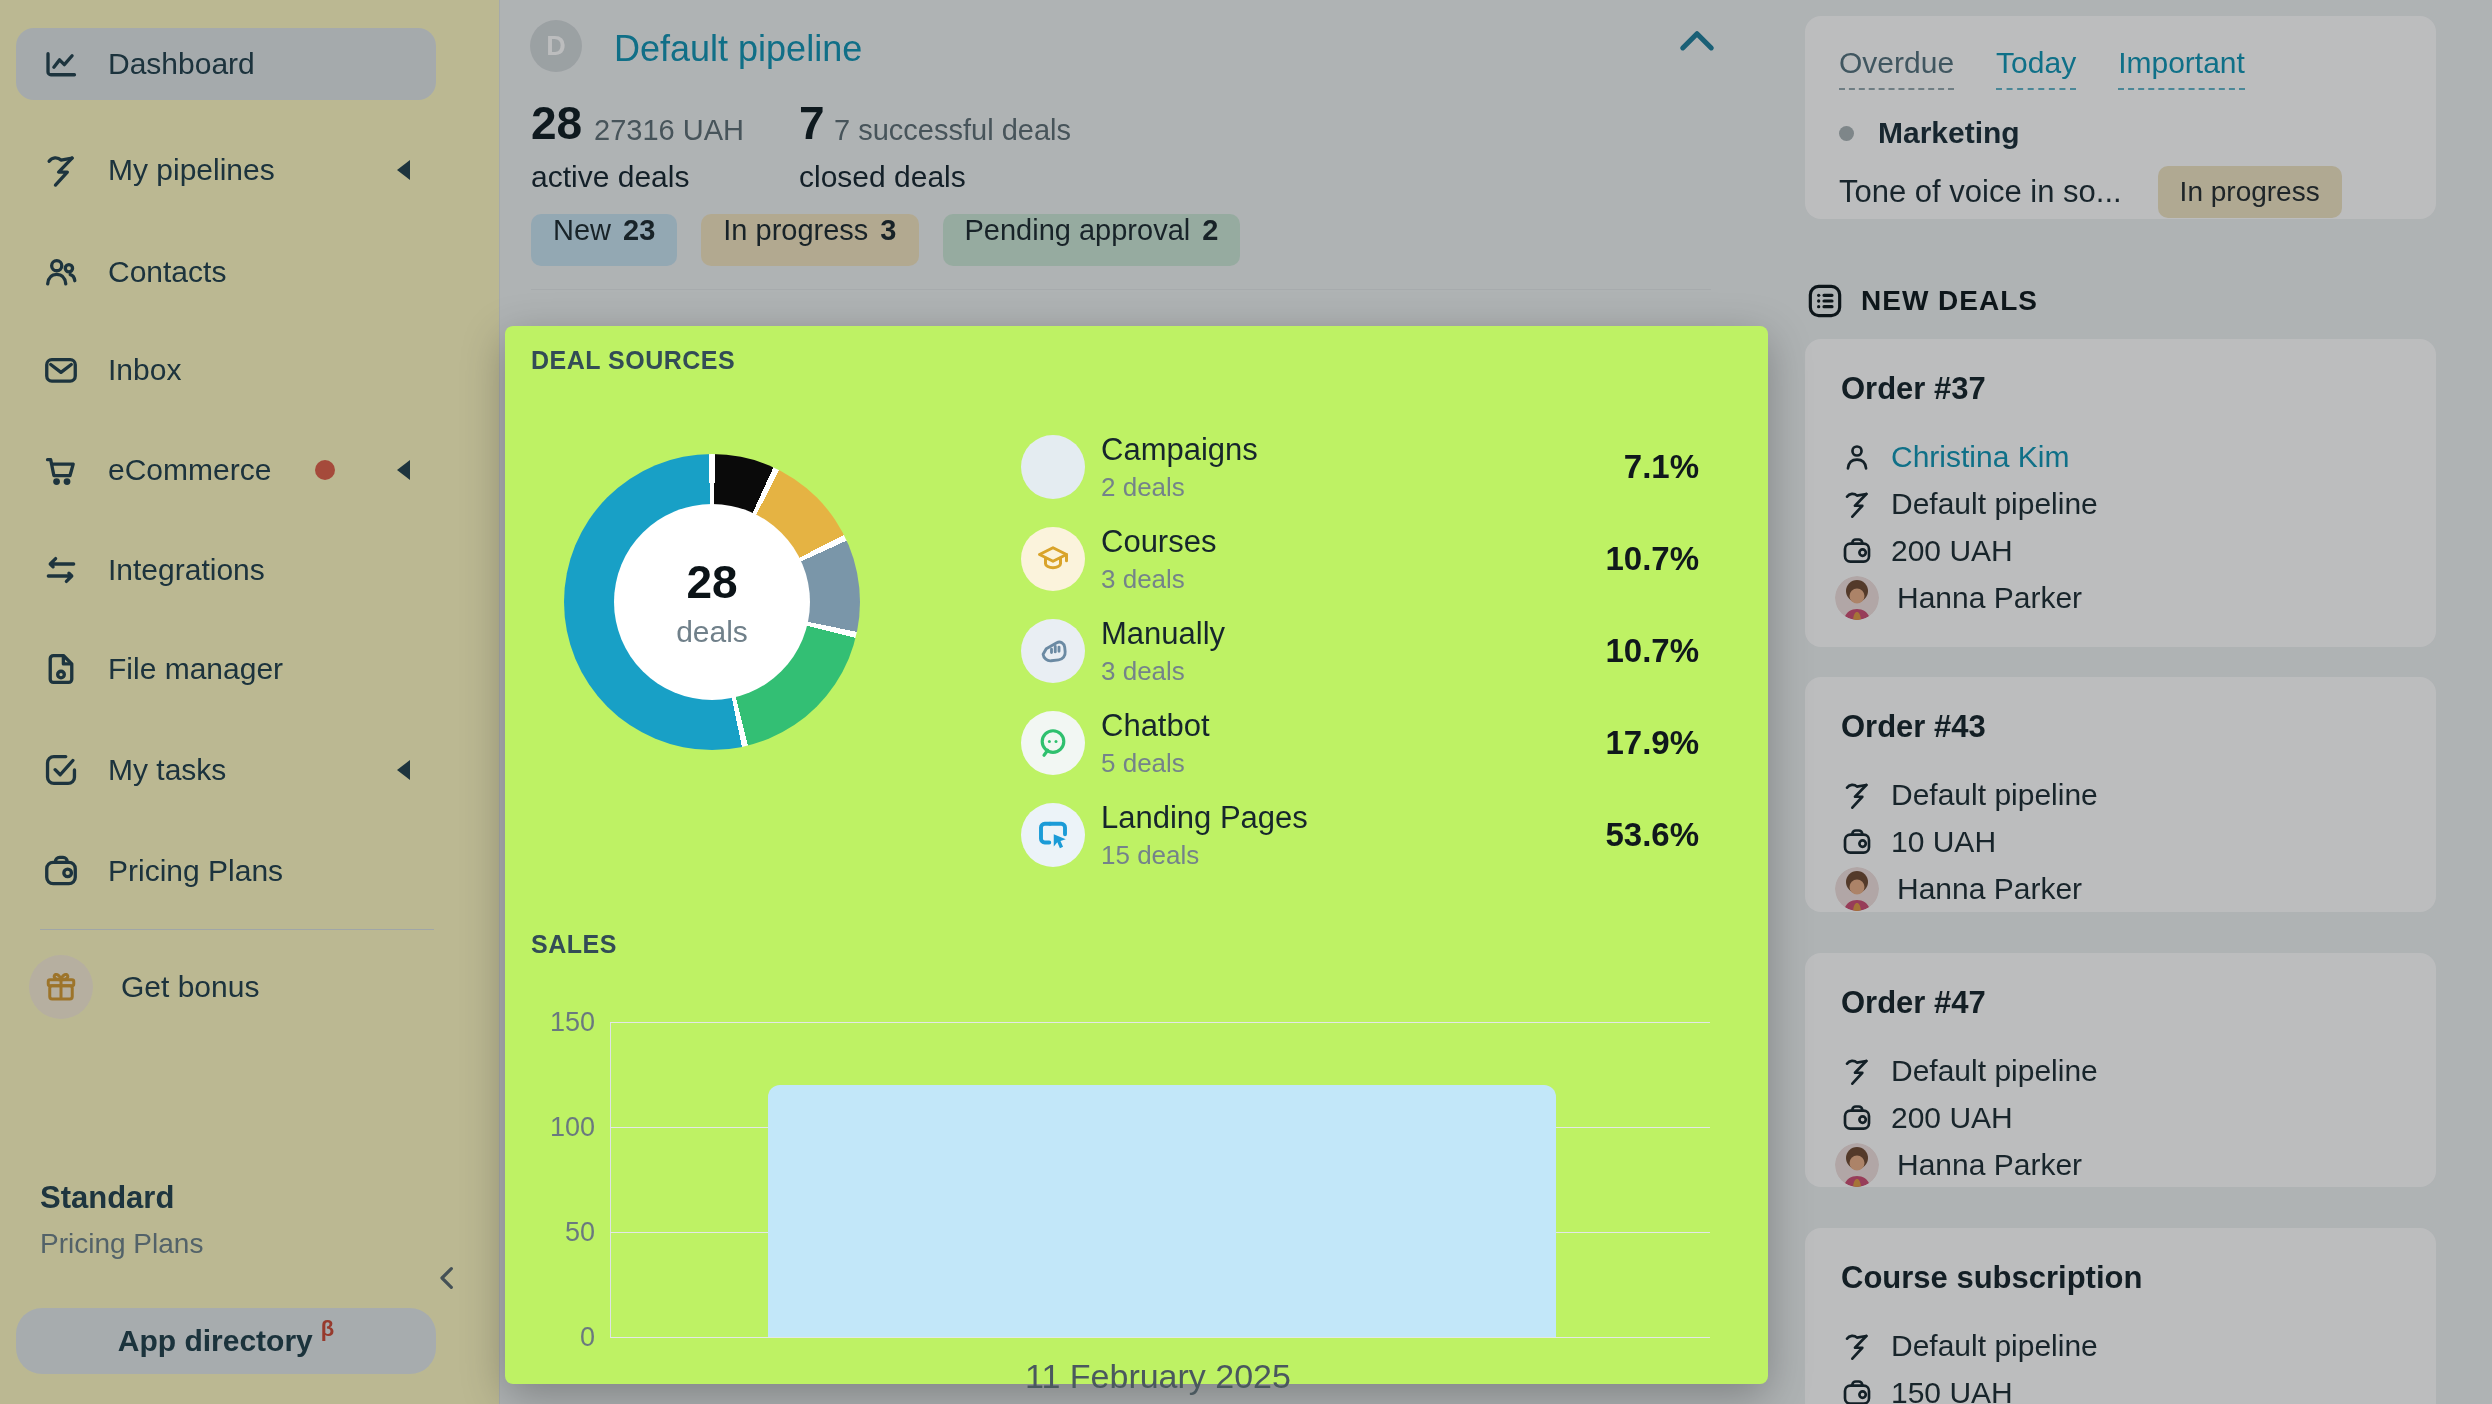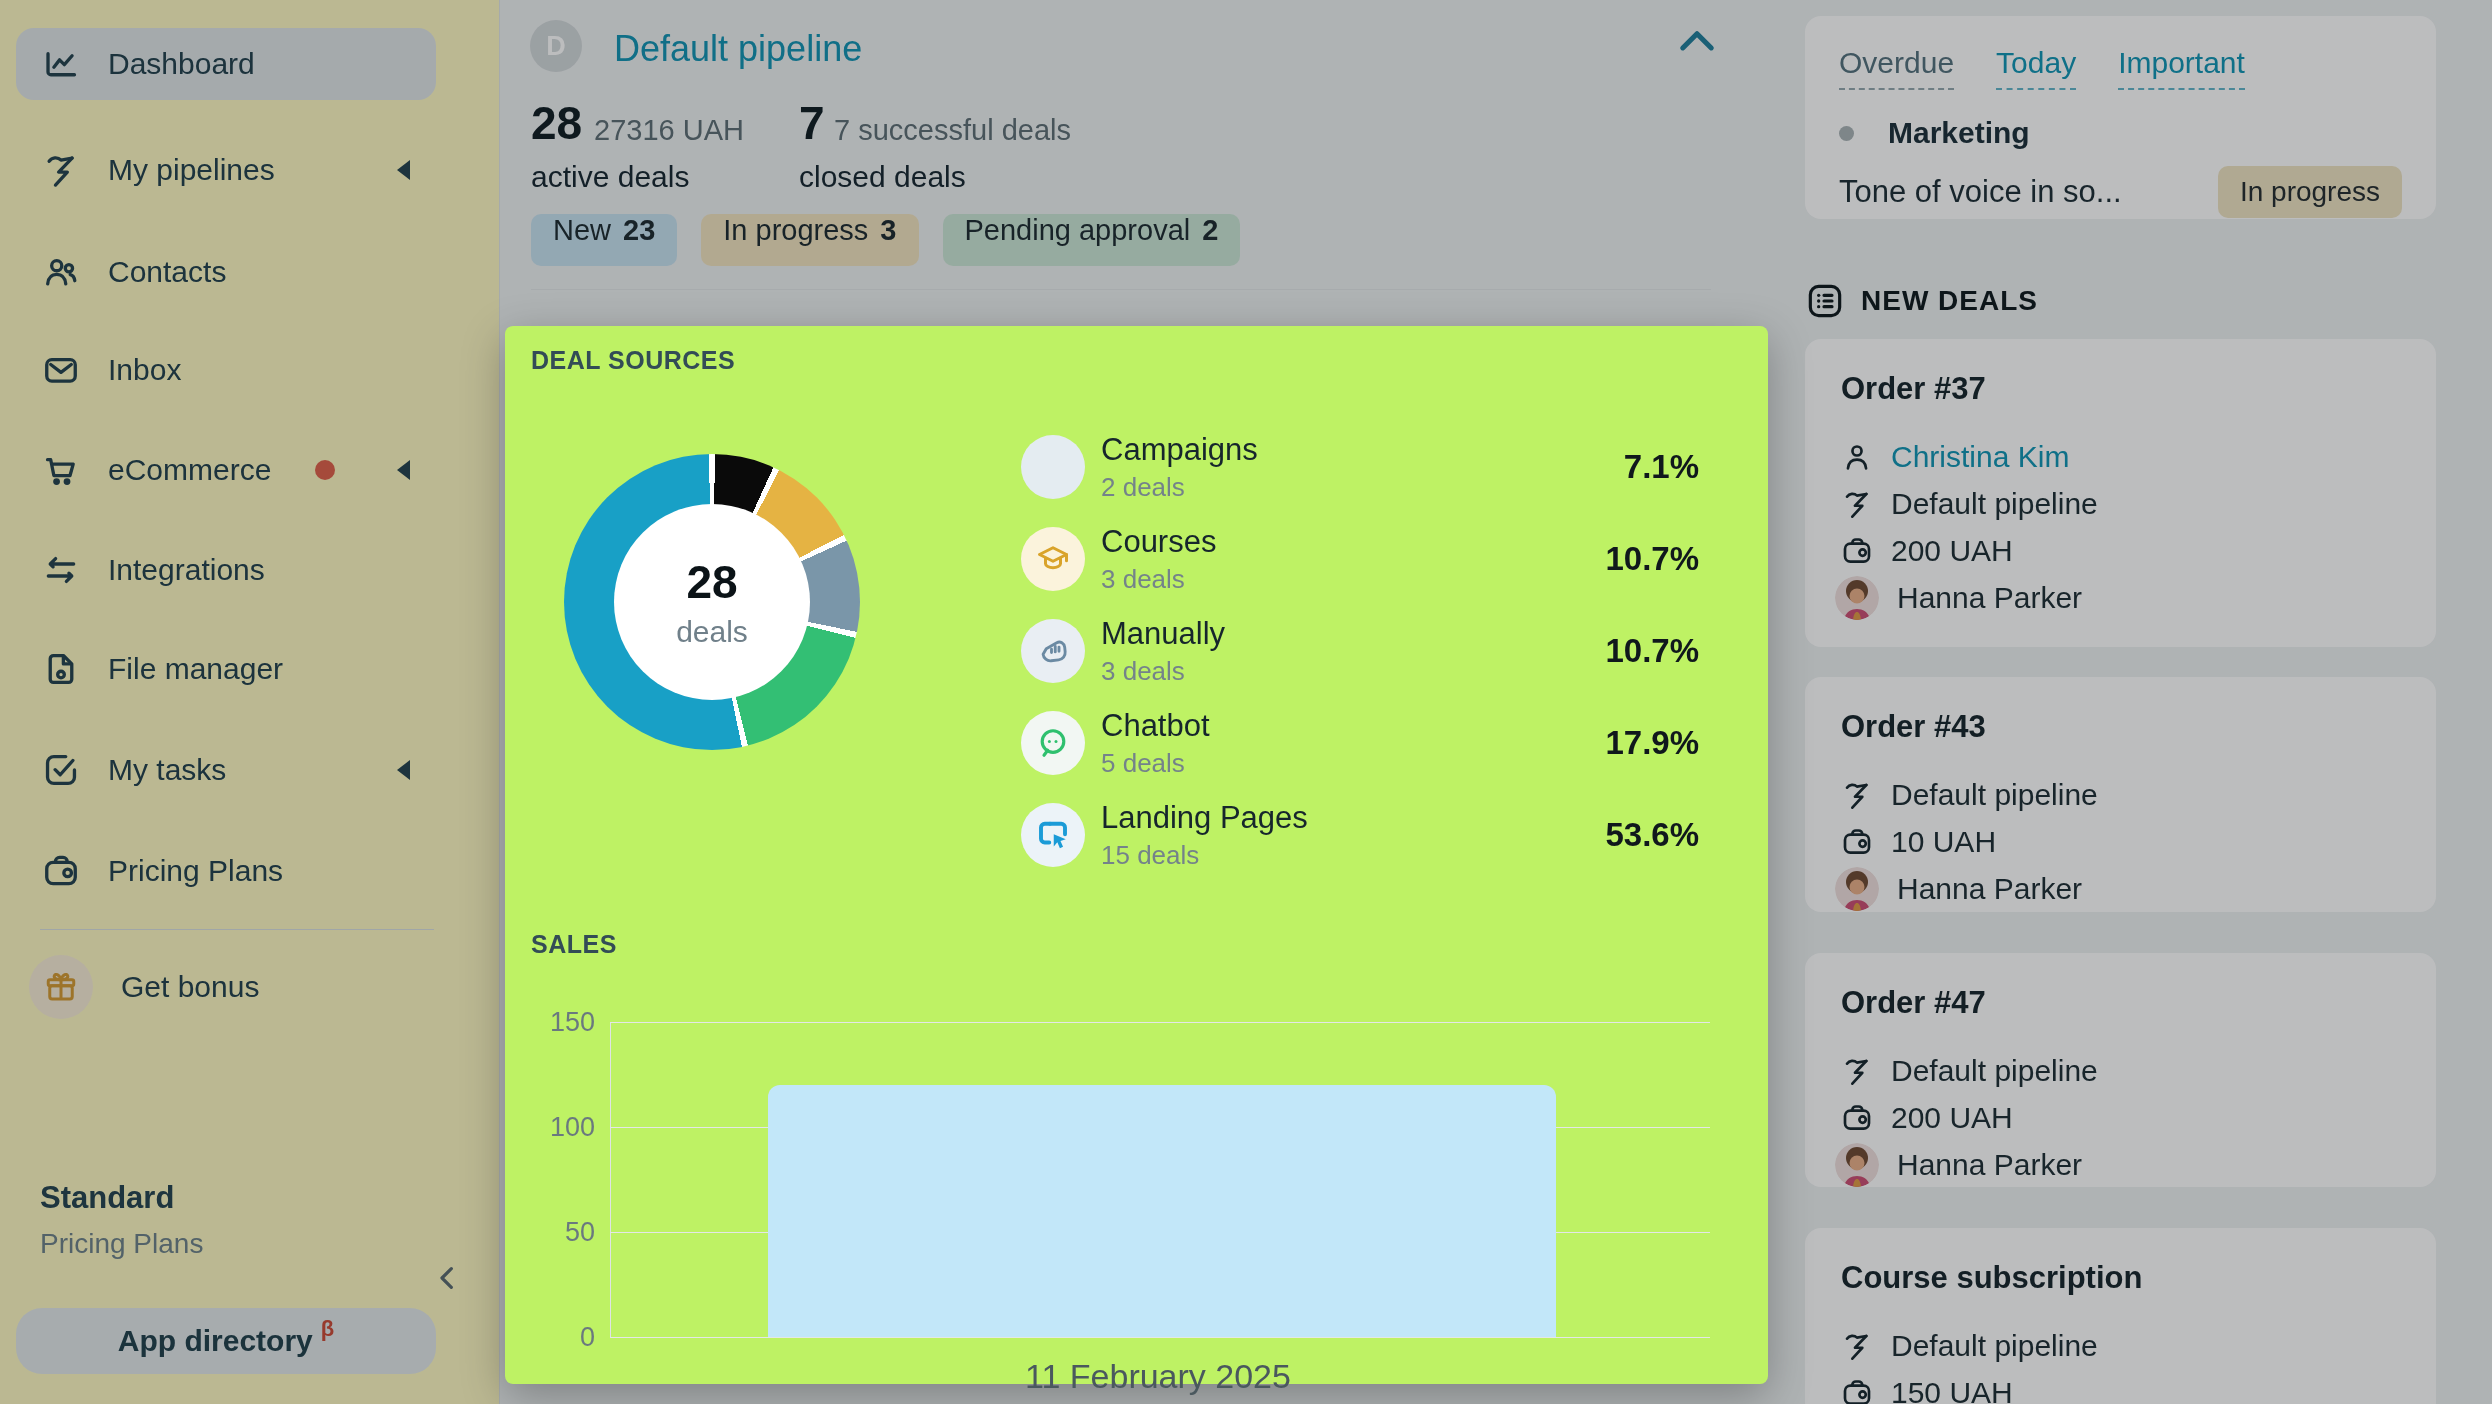--- a/index.html
+++ b/index.html
@@ -93,24 +93,24 @@
   .x-label { position:absolute; left:548px; top:355px; transform:translateX(-50%);
     font-size:34px; color:#4a585e; white-space:nowrap; }
 
   
   .card { position:absolute; left:1805px; width:631px; background:#ffffff; border-radius:16px; }
   .tasks-card { top:16px; height:203px; padding:30px 34px; }
   .tabs-row { display:flex; gap:42px; }
   .task-tab { font-size:30px; padding-bottom:8px; border-bottom:2px dashed; cursor:pointer; }
   .tab-overdue { color:#54717d; border-color:#93a7ae; }
   .tab-teal { color:#1095b4; border-color:#62b4c9; }
-  .marketing-row { margin-top:26px; display:flex; align-items:center; gap:34px; }
+  .marketing-row { margin-top:26px; display:flex; align-items:center; gap:24px; }
   .group-dot { width:15px; height:15px; border-radius:50%; background:#a9b3b6; }
   .group-name { font-size:30px; font-weight:bold; color:#1b2f39; }
-  .task-row { margin-top:16px; display:flex; align-items:center; justify-content:space-between;gap:36px; }
+  .task-row { margin-top:16px; display:flex; align-items:center; justify-content:flex-start;gap:36px; }
   .task-name { font-size:31px; color:#1c2d35; cursor:pointer; }
   .task-badge { background:#efe3c3; border-radius:10px; padding:10px 22px; font-size:28px; color:#242d30; }
 
   .new-deals-header { position:absolute; left:1805px; top:281px; display:flex; align-items:center; gap:16px; }
   .new-deals-title { font-size:28px; font-weight:bold; letter-spacing:1px; color:#0d181d; }
 
   .deal-card { padding:32px 36px; }
   .deal-title { font-size:31px; font-weight:bold; color:#16242b; margin-bottom:26px; }
   .deal-row { display:flex; align-items:center; gap:18px; height:47px; }
   .deal-row .row-ic { width:32px; height:32px; flex:0 0 32px; display:flex; align-items:center; justify-content:center; }

